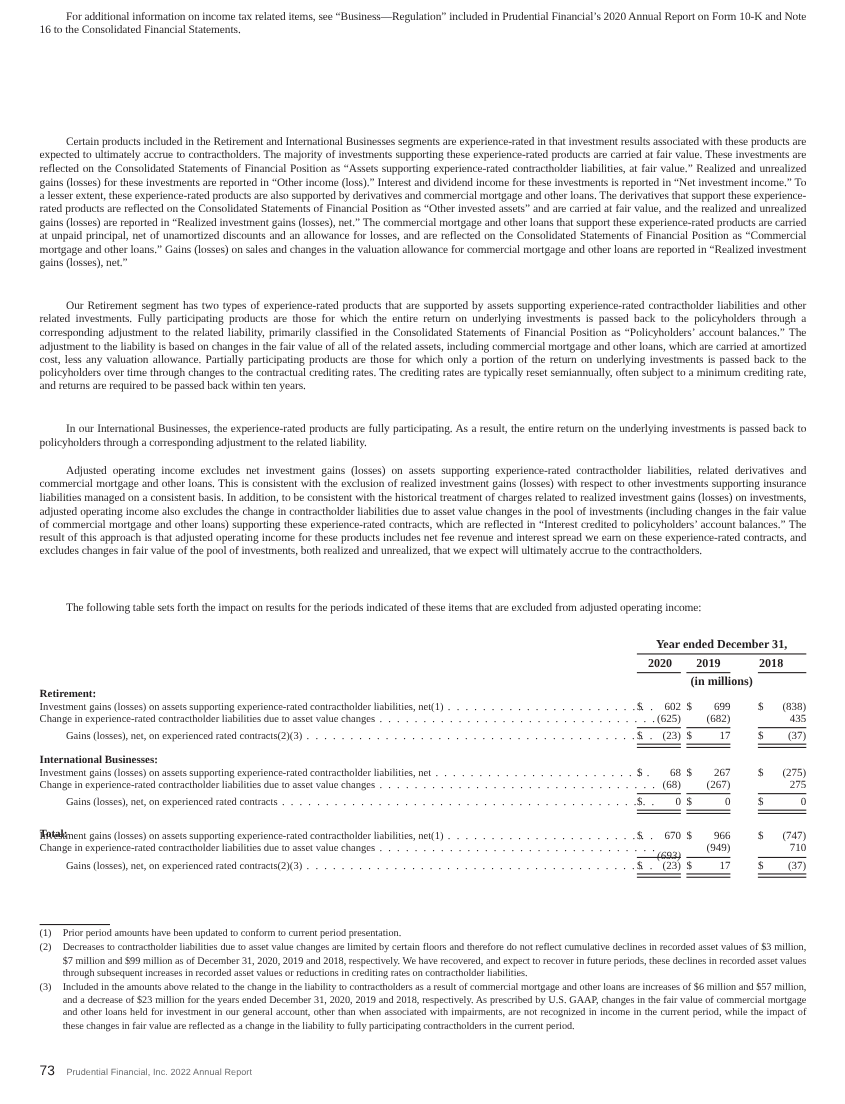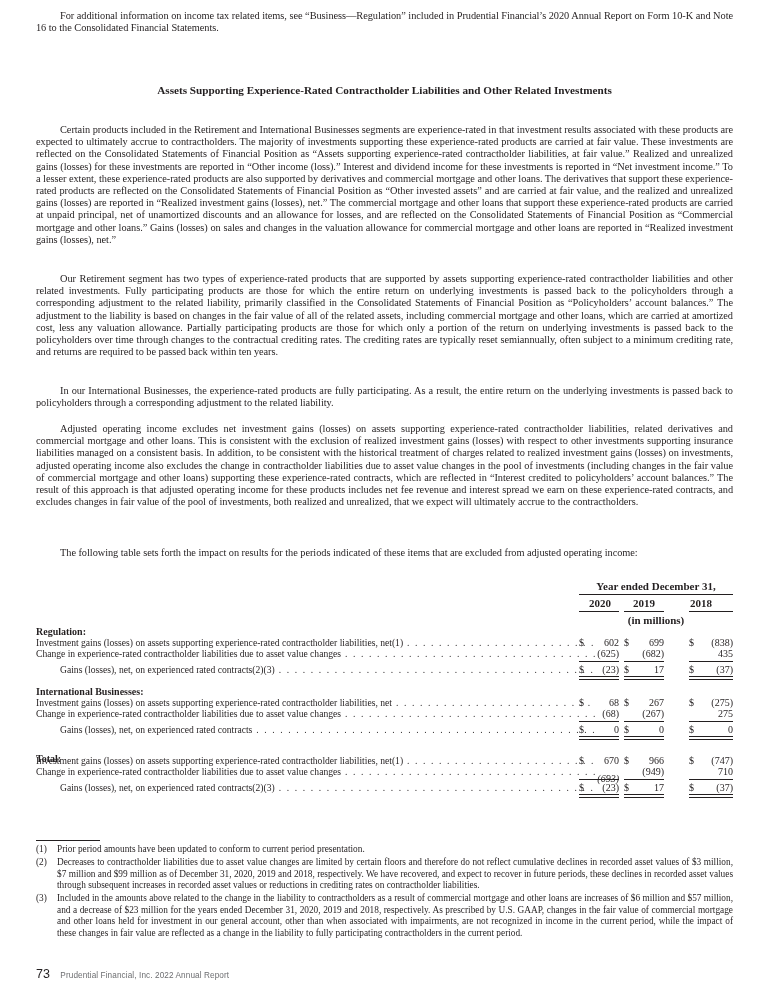--- a/index.html
+++ b/index.html
@@ -43,21 +43,20 @@
     .footer .rpt { font-size: 8.2px; color: #6d6e71; margin-left: 6px; letter-spacing: 0.1px; }
   </style>
 </head>
 <body>
 
 <div class="page" style="top:10px;">
   <p class="body-para">For additional information on income tax related items, see “Business—Regulation” included in Prudential Financial’s 2020 Annual Report on Form 10-K and Note 16 to the Consolidated Financial Statements.</p>
 </div>
 
 <div class="page" style="top:83px;">
-  <div class="section-heading">Assets Supporting Experience-Rated Contractholder Liabilities and Other Related Investments</div>
 </div>
 
 <div class="page" style="top:124px;">
   <p class="body-para">Certain products included in the Retirement and International Businesses segments are experience-rated in that investment results associated with these products are expected to ultimately accrue to contractholders. The majority of investments supporting these experience-rated products are carried at fair value. These investments are reflected on the Consolidated Statements of Financial Position as “Assets supporting experience-rated contractholder liabilities, at fair value.” Realized and unrealized gains (losses) for these investments are reported in “Other income (loss).” Interest and dividend income for these investments is reported in “Net investment income.” To a lesser extent, these experience-rated products are also supported by derivatives and commercial mortgage and other loans. The derivatives that support these experience-rated products are reflected on the Consolidated Statements of Financial Position as “Other invested assets” and are carried at fair value, and the realized and unrealized gains (losses) are reported in “Realized investment gains (losses), net.” The commercial mortgage and other loans that support these experience-rated products are carried at unpaid principal, net of unamortized discounts and an allowance for losses, and are reflected on the Consolidated Statements of Financial Position as “Commercial mortgage and other loans.” Gains (losses) on sales and changes in the valuation allowance for commercial mortgage and other loans are reported in “Realized investment gains (losses), net.”</p>
 </div>
 <div class="page" style="top:273px;">
   <p class="body-para">Our Retirement segment has two types of experience-rated products that are supported by assets supporting experience-rated contractholder liabilities and other related investments. Fully participating products are those for which the entire return on underlying investments is passed back to the policyholders through a corresponding adjustment to the related liability, primarily classified in the Consolidated Statements of Financial Position as “Policyholders’ account balances.” The adjustment to the liability is based on changes in the fair value of all of the related assets, including commercial mortgage and other loans, which are carried at amortized cost, less any valuation allowance. Partially participating products are those for which only a portion of the return on underlying investments is passed back to the policyholders over time through changes to the contractual crediting rates. The crediting rates are typically reset semiannually, often subject to a minimum crediting rate, and returns are required to be passed back within ten years.</p>
 </div>
 <div class="page" style="top:385px;">
   <p class="body-para">In our International Businesses, the experience-rated products are fully participating. As a result, the entire return on the underlying investments is passed back to policyholders through a corresponding adjustment to the related liability.</p>
@@ -75,21 +74,21 @@
   <div class="rule" style="left:543px; top:594px; width:154px;"></div>
   <div class="tbl-hdr" style="left:544px; top:597px; width:40px;">2020</div>
   <div class="tbl-hdr" style="left:588px; top:597px; width:40px;">2019</div>
   <div class="tbl-hdr" style="left:633px; top:597px; width:64px; padding-right:0;"><span>2018</span></div>
   <div class="rule" style="left:543px; top:611px; width:40px;"></div>
   <div class="rule" style="left:588px; top:611px; width:40px;"></div>
   <div class="rule" style="left:653px; top:611px; width:44px;"></div>
   <div class="tbl-hdr" style="left:543px; top:614px; width:154px;">(in millions)</div>
 
   <div id="table-body">
-      <div class="row-label group" style="top:626px;">Regulation:</div>
+      <div class="row-label group" style="top:626px;">Retirement:</div>
       <div class="row-label" style="top:637px;"><span>Investment gains (losses) on assets supporting experience-rated contractholder liabilities, net(1)</span><span class="dots"> . . . . . . . . . . . . . . . . . . . . . . . . . . . . . . . . . . . . . . . . . . . . . . . . . . . . . . . . . . . . . . . . . . . . . . . . . . . . . . . . . . . . . . . . . . . . . . . . . . . . . . . . . . . . . . . . . . . . . . . . </span></div>
       <div class="cell" style="left:543px; top:637px; width:40px;"><span class="cur">$</span><span>602</span></div>
       <div class="cell" style="left:588px; top:637px; width:40px;"><span class="cur">$</span><span>699</span></div>
       <div class="cell" style="left:653px; top:637px; width:44px;"><span class="cur">$</span><span>(838)</span></div>
       <div class="row-label" style="top:648px;"><span>Change in experience-rated contractholder liabilities due to asset value changes</span><span class="dots"> . . . . . . . . . . . . . . . . . . . . . . . . . . . . . . . . . . . . . . . . . . . . . . . . . . . . . . . . . . . . . . . . . . . . . . . . . . . . . . . . . . . . . . . . . . . . . . . . . . . . . . . . . . . . . . . . . . . . . . . . </span></div>
       <div class="cell" style="left:543px; top:648px; width:40px;"><span class="cur"></span><span>(625)</span></div>
       <div class="cell" style="left:588px; top:648px; width:40px;"><span class="cur"></span><span>(682)</span></div>
       <div class="cell" style="left:653px; top:648px; width:44px;"><span class="cur"></span><span>435</span></div>
       <div class="rule" style="left:543px; top:661px; width:40px; border-top-width:1px;"></div>
       <div class="rule" style="left:588px; top:661px; width:40px; border-top-width:1px;"></div>

